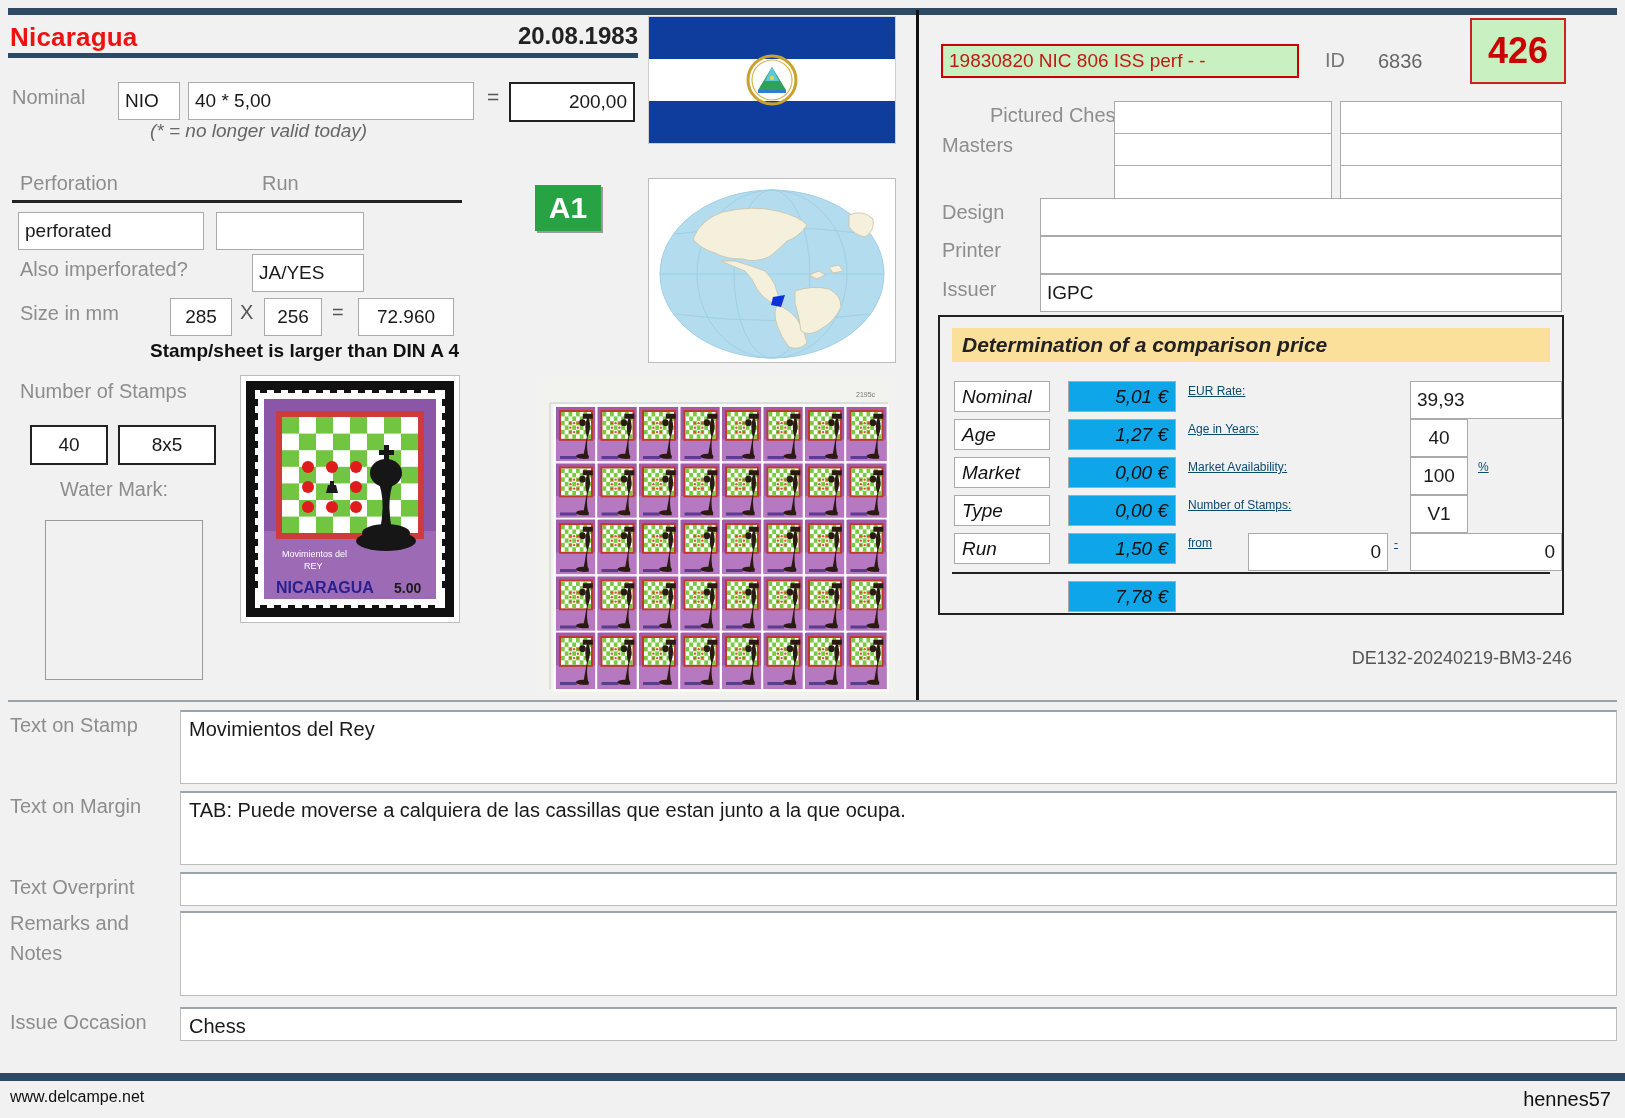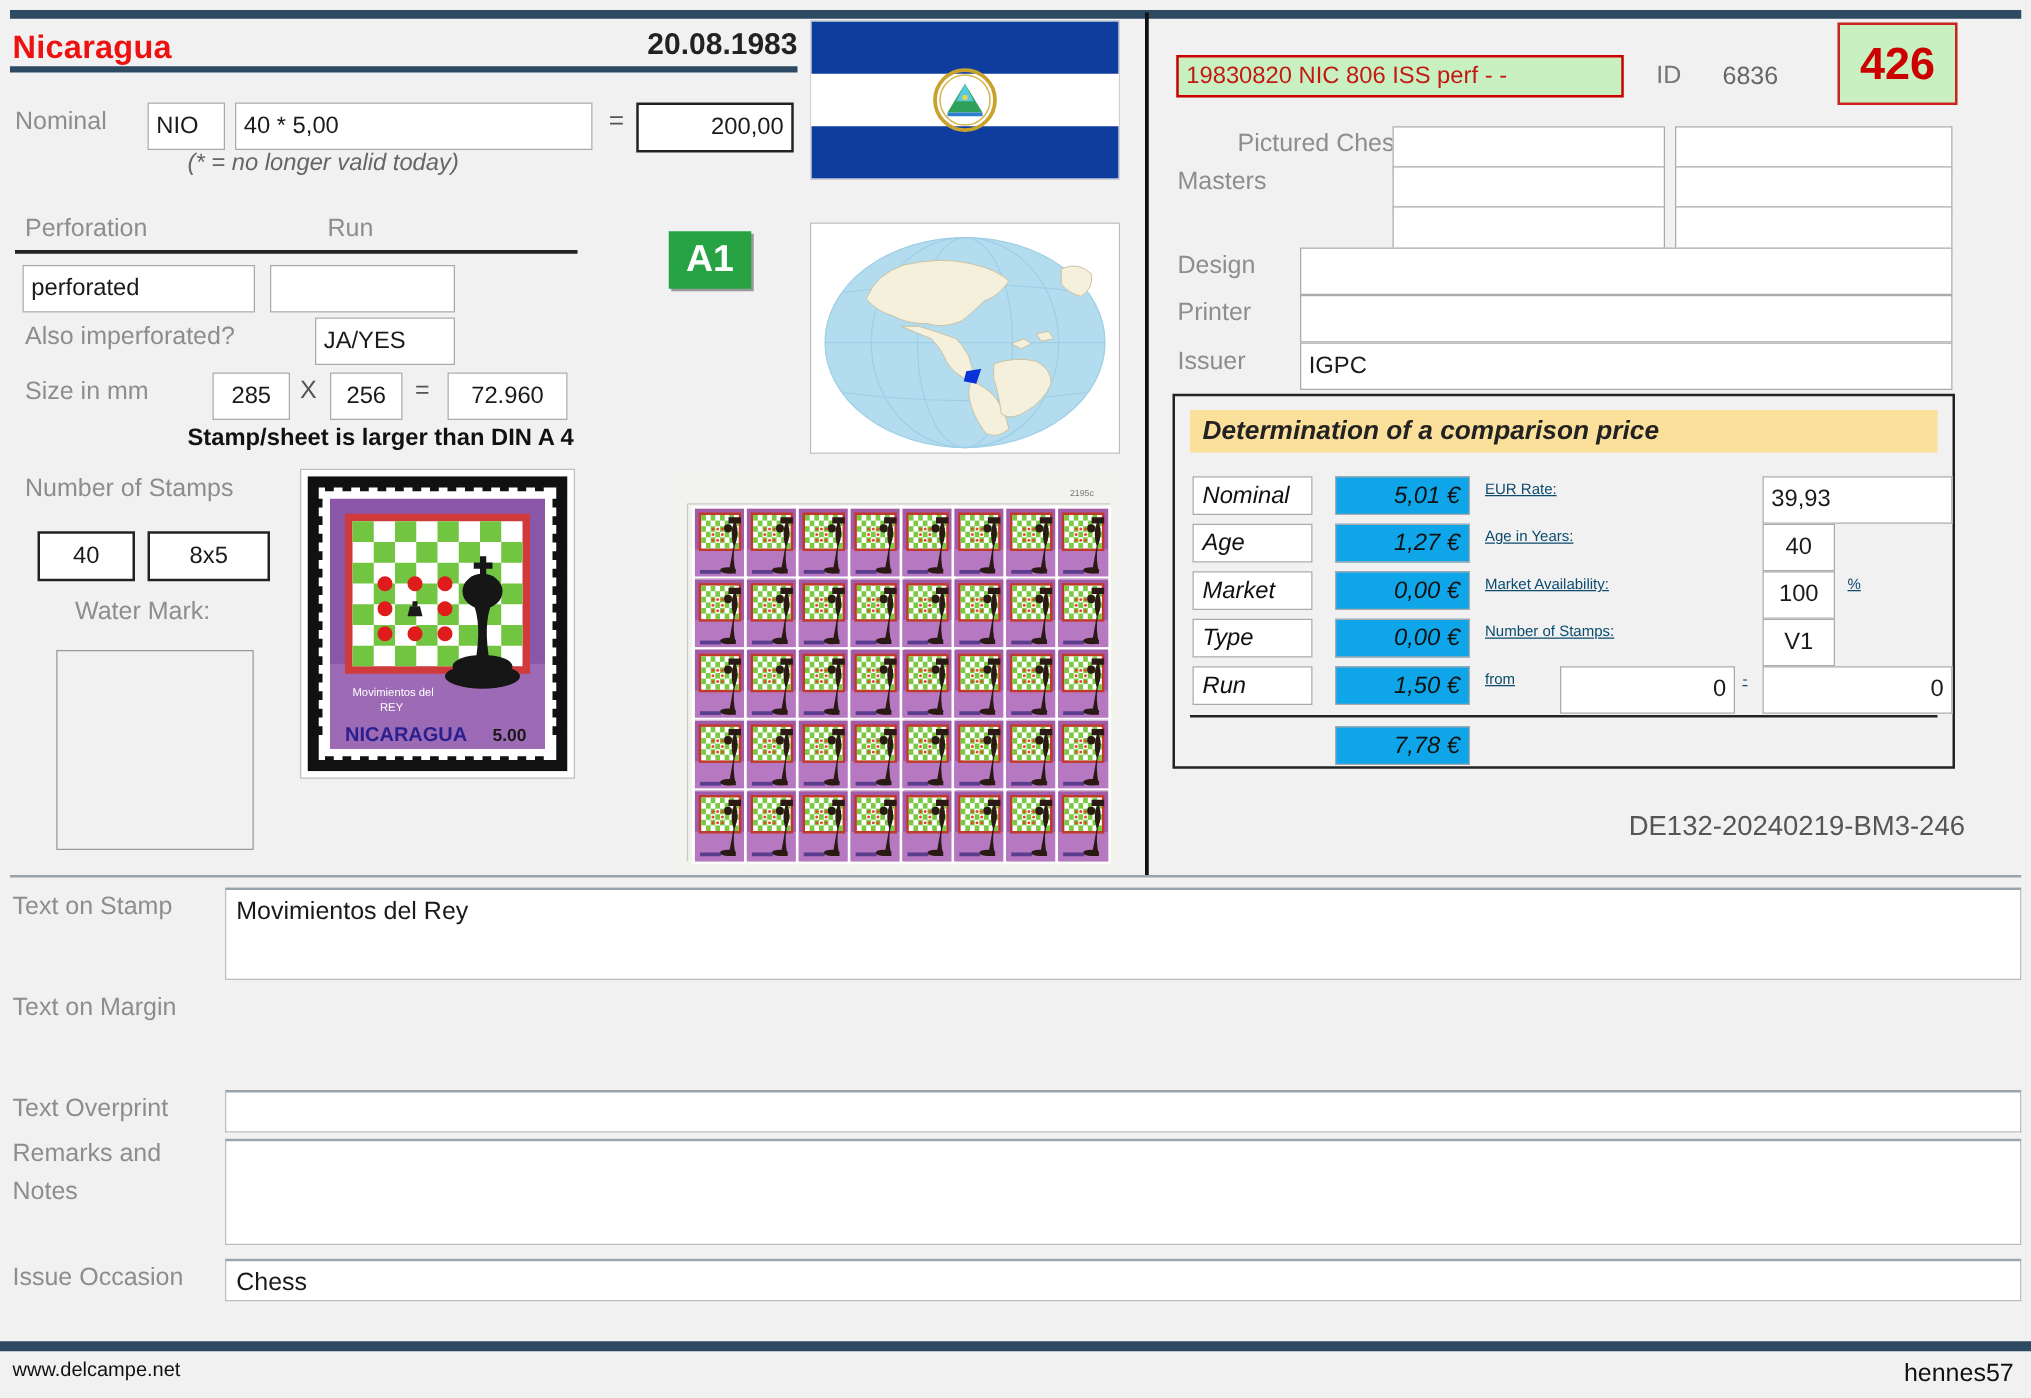--- a/index.html
+++ b/index.html
@@ -117,21 +117,21 @@
     display:flex;align-items:center;padding-left:7px;
   }
   .cmp-val{
     position:absolute;font-style:italic;font-size:19px;color:#111;
     background:#0ea5e9;border:1px solid #aaa;box-sizing:border-box;
     display:flex;align-items:center;justify-content:flex-end;padding-right:7px;
   }
   .cmp-side-lbl{position:absolute;font-size:12px;color:#0c4a6e;white-space:nowrap;text-decoration:underline;}
   .refcode{
     position:absolute;left:1262px;top:648px;width:310px;text-align:right;
-    font-size:22px;color:#555;
+    font-size:18px;color:#555;
   }
 
   
   .tbox{
     position:absolute;background:#fff;border:1px solid #bdbdbd;
     border-top:2px solid #9aa4ad;
     box-sizing:border-box;font-size:20px;color:#1a1a1a;
     padding:6px 8px;overflow:hidden;white-space:nowrap;
   }
 
@@ -2183,20 +2183,21 @@
 
   <div class="cmp-rule"></div>
   <div class="cmp-val" style="left:1068px;top:581px;width:108px;height:31px;">7,78 €</div>
 
   <div class="refcode">DE132-20240219-BM3-246</div>
 
   <div class="lbl" style="left:10px;top:714px;">Text on Stamp</div>
   <div class="tbox" style="left:180px;top:710px;width:1437px;height:74px;">Movimientos del Rey</div>
 
   <div class="lbl" style="left:10px;top:795px;">Text on Margin</div>
+  <div class="tbox" style="left:180px;top:791px;width:1437px;height:74px;">TAB: Puede moverse a calquiera de las cassillas que estan junto a la que ocupa.</div>
 
   <div class="lbl" style="left:10px;top:876px;">Text Overprint</div>
   <div class="tbox" style="left:180px;top:872px;width:1437px;height:34px;"></div>
 
   <div class="lbl" style="left:10px;top:912px;">Remarks and</div>
   <div class="lbl" style="left:10px;top:942px;">Notes</div>
   <div class="tbox" style="left:180px;top:911px;width:1437px;height:85px;"></div>
 
   <div class="lbl" style="left:10px;top:1011px;">Issue Occasion</div>
   <div class="tbox" style="left:180px;top:1007px;width:1437px;height:34px;">Chess</div>

